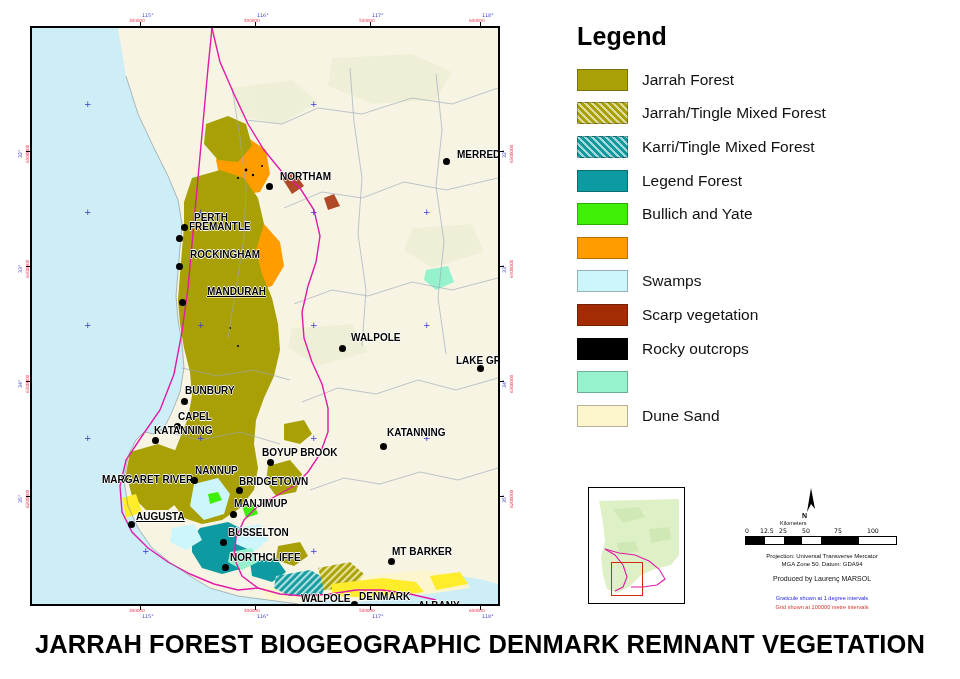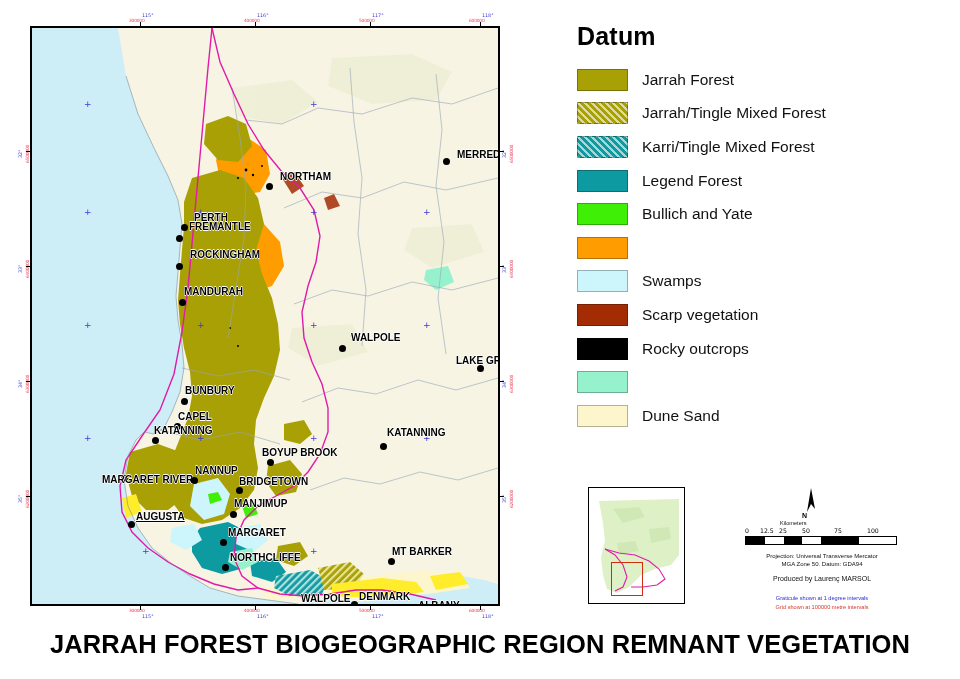--- a/index.html
+++ b/index.html
@@ -250,21 +250,21 @@
           <div class="city-label" style="left: 425px; top: 121px;">MERREDIN</div>
           <div class="city-dot" style="left: 233.5px; top: 154.5px;"></div>
           <div class="city-label" style="left: 248px; top: 143px;">NORTHAM</div>
           <div class="city-dot" style="left: 148.5px; top: 195.5px;"></div>
           <div class="city-label" style="left: 162px; top: 184px;">PERTH</div>
           <div class="city-dot" style="left: 143.5px; top: 206.5px;"></div>
           <div class="city-label" style="left: 157px; top: 193px;">FREMANTLE</div>
           <div class="city-dot" style="left: 143.5px; top: 234.5px;"></div>
           <div class="city-label" style="left: 158px; top: 221px;">ROCKINGHAM</div>
           <div class="city-dot" style="left: 146.5px; top: 270.5px;"></div>
-          <div class="city-label" style="left: 152px; top: 258px;">MANDURAH</div>
+          <div class="city-label" style="left: 175px; top: 258px; text-decoration: underline;">MANDURAH</div>
           <div class="city-dot" style="left: 306.5px; top: 316.5px;"></div>
           <div class="city-label" style="left: 319px; top: 304px;">WALPOLE</div>
           <div class="city-dot" style="left: 444.5px; top: 336.5px;"></div>
           <div class="city-label" style="left: 424px; top: 327px;">LAKE GRACE</div>
           <div class="city-dot" style="left: 148.5px; top: 369.5px;"></div>
           <div class="city-label" style="left: 153px; top: 357px;">BUNBURY</div>
           <div class="city-dot" style="left: 141.5px; top: 394.5px;"></div>
           <div class="city-label" style="left: 146px; top: 383px;">CAPEL</div>
           <div class="city-dot" style="left: 119.5px; top: 408.5px;"></div>
           <div class="city-label" style="left: 122px; top: 397px;">KATANNING</div>
@@ -276,21 +276,21 @@
           <div class="city-label" style="left: 70px; top: 446px;">MARGARET RIVER</div>
           <div class="city-dot" style="left: 158.5px; top: 448.5px;"></div>
           <div class="city-label" style="left: 163px; top: 437px;">NANNUP</div>
           <div class="city-dot" style="left: 203.5px; top: 458.5px;"></div>
           <div class="city-label" style="left: 207px; top: 448px;">BRIDGETOWN</div>
           <div class="city-dot" style="left: 197.5px; top: 482.5px;"></div>
           <div class="city-label" style="left: 202px; top: 470px;">MANJIMUP</div>
           <div class="city-dot" style="left: 95.5px; top: 492.5px;"></div>
           <div class="city-label" style="left: 104px; top: 483px; text-decoration: underline;">AUGUSTA</div>
           <div class="city-dot" style="left: 187.5px; top: 510.5px;"></div>
-          <div class="city-label" style="left: 196px; top: 499px;">MARGARET</div>
+          <div class="city-label" style="left: 196px; top: 499px;">BUSSELTON</div>
           <div class="city-dot" style="left: 355.5px; top: 529.5px;"></div>
           <div class="city-label" style="left: 360px; top: 518px;">MT BARKER</div>
           <div class="city-dot" style="left: 189.5px; top: 535.5px;"></div>
           <div class="city-label" style="left: 198px; top: 524px;">NORTHCLIFFE</div>
           <div class="city-dot" style="left: 262.5px; top: 575.5px;"></div>
           <div class="city-label" style="left: 269px; top: 565px;">WALPOLE</div>
           <div class="city-dot" style="left: 318.5px; top: 572.5px;"></div>
           <div class="city-label" style="left: 327px; top: 563px;">DENMARK</div>
           <div class="city-dot" style="left: 375.5px; top: 576.5px;"></div>
           <div class="city-label" style="left: 386px; top: 572px;">ALBANY</div>
@@ -343,21 +343,21 @@
         <div class="gridnum rot" style="left: 487px; top: 500px;">6200000</div>
         <div class="tick-v" style="left: 478px; top: 488px;"></div>
         <div class="degnum rot" style="left: 480px; top: 150px;">32°</div>
         <div class="degnum rot" style="left: 480px; top: 265px;">33°</div>
         <div class="degnum rot" style="left: 480px; top: 380px;">34°</div>
         <div class="degnum rot" style="left: 480px; top: 495px;">35°</div>
       </div>
   </div>
 
   <div id="legend">
-    <div id="legend-title">Datum</div>
+    <div id="legend-title">Legend</div>
     <div id="legend-rows">
         <div class="legend-row">
           <div class="swatch" style="background: rgb(168, 160, 5);"></div>
           <div class="legend-label">Jarrah Forest</div>
         </div>
         <div class="legend-row">
           <div class="swatch" style="background: repeating-linear-gradient(45deg, rgb(168, 160, 5) 0px, rgb(168, 160, 5) 3px, rgba(255, 255, 255, 0.62) 3px, rgba(255, 255, 255, 0.62) 5px) rgb(168, 160, 5);"></div>
           <div class="legend-label">Jarrah/Tingle Mixed Forest</div>
         </div>
         <div class="legend-row">
@@ -436,15 +436,15 @@
       <div style="flex:0 0 25%;background:#000"></div>
       <div style="flex:0 0 25%;background:#fff"></div>
     </div>
     <div class="credit" style="top:66px;">Projection: Universal Transverse Mercator</div>
     <div class="credit" style="top:74px;">MGA Zone 50. Datum: GDA94</div>
     <div class="credit" style="top:88px;font-size:7px;">Produced by Laurenç MARSOL</div>
     <div class="note-blue" style="top:108px;">Graticule shown at 1 degree intervals</div>
     <div class="note-red" style="top:117px;">Grid shown at 100000 metre intervals</div>
   </div>
 
-  <div id="title">JARRAH FOREST BIOGEOGRAPHIC REGION REMNANT VEGETATION</div>
+  <div id="title">JARRAH FOREST BIOGEOGRAPHIC DENMARK REMNANT VEGETATION</div>
 
 </div>
 
 </body></html>

